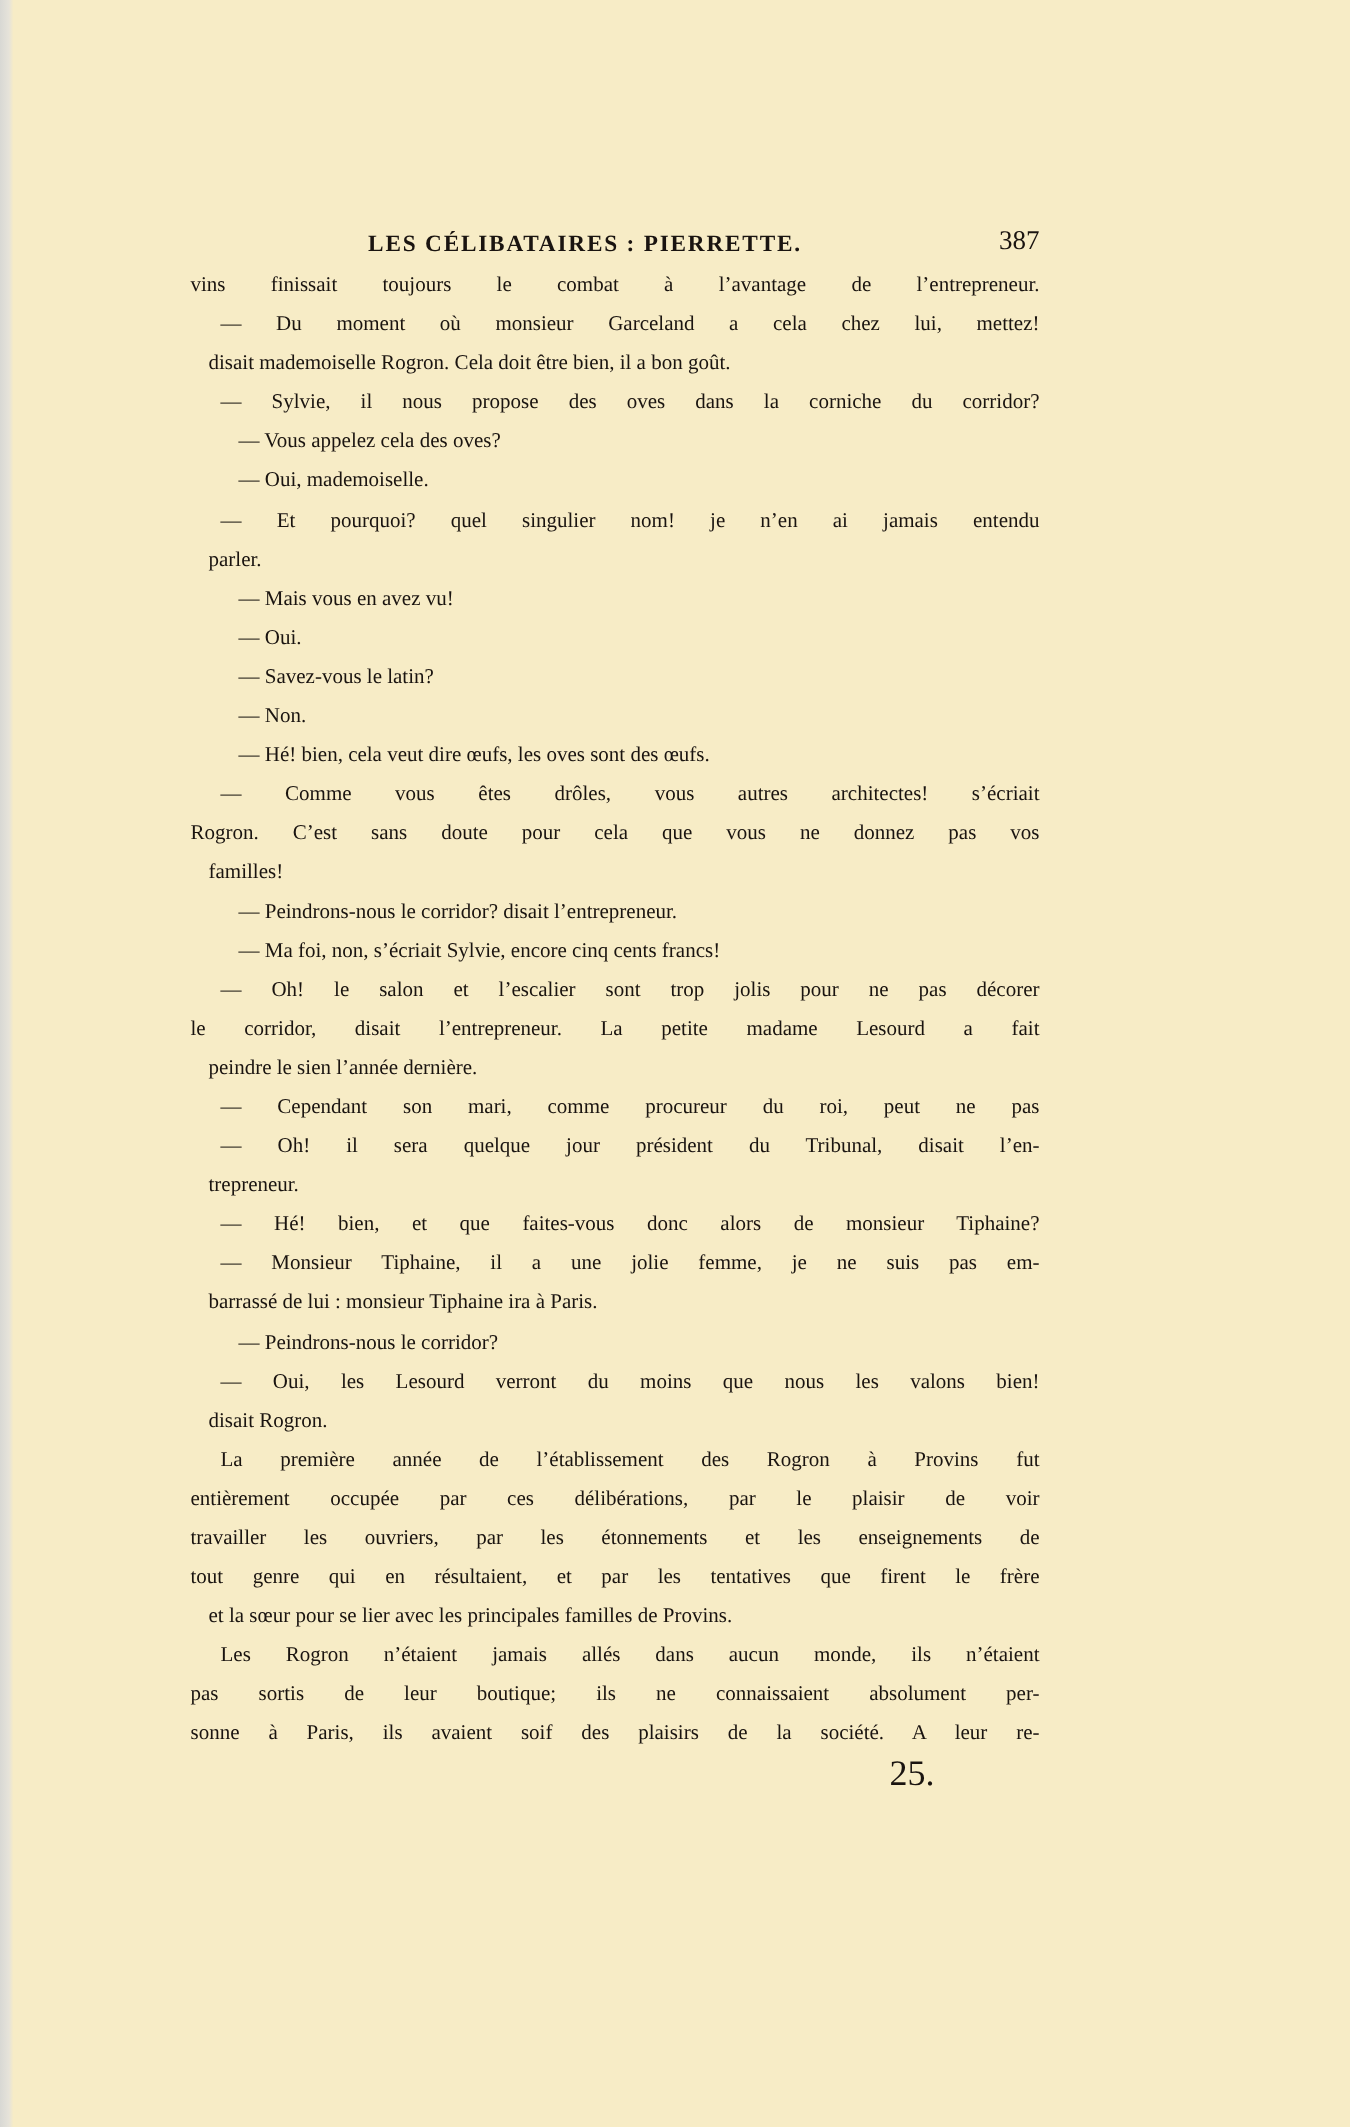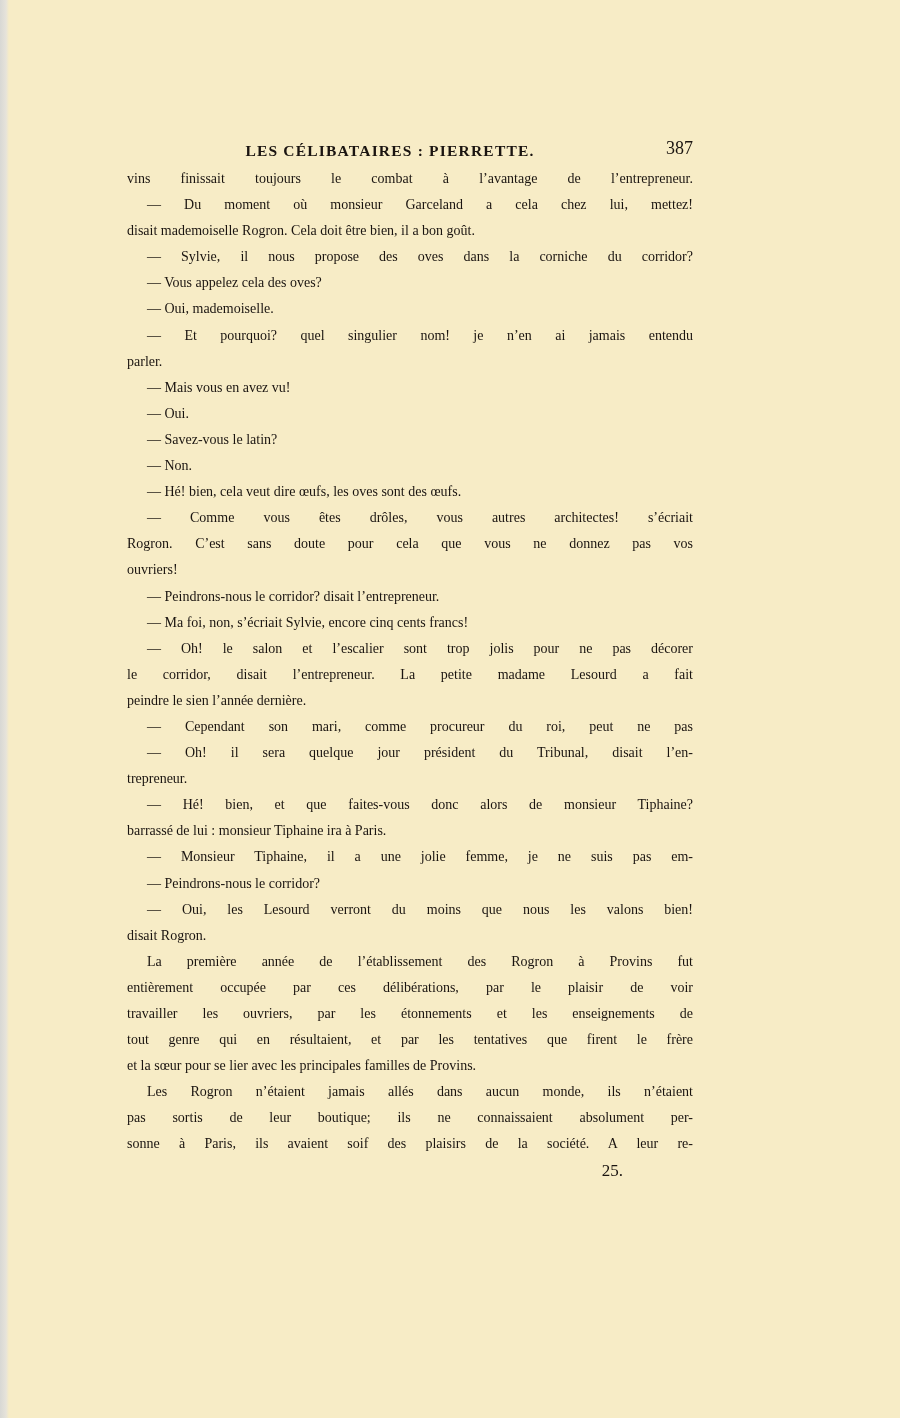--- a/index.html
+++ b/index.html
@@ -8,39 +8,39 @@
     background: #f7ecc6;
     position: relative;
     font-family: "Liberation Serif", "DejaVu Serif", serif;
     color: #1a1410;
   }
   .edge {
     position: absolute; left: 0; top: 0; bottom: 0; width: 9px;
     background: linear-gradient(to right, #d8d8d4 0, #e6e3da 6px, #f7ecc6 9px);
   }
   .page {
-    position: absolute; left: 127px; top: 136px; width: 566px;
+    position: absolute; left: 127px; top: 148px; width: 566px;
   }
   .running-head {
     position: relative; height: 30px;
     font-size: 15.5px; letter-spacing: 1.2px; font-weight: bold;
   }
   .running-title {
     position: absolute; left: 0; right: 40px; top: 6px; text-align: center;
     font-variant: small-caps;
   }
   .page-number {
     position: absolute; right: 0; top: 2px; font-size: 18px; font-weight: normal; letter-spacing: 0;
   }
   .text { font-size: 14px; line-height: 26.1px; }
   .line { white-space: nowrap; text-align: justify; text-align-last: justify; height: 26.1px; }
-  .line.last { text-align-last: left; }
+  .line.last { text-align-last: left; margin-left: 12px; }
   .indent { padding-left: 20px; }
   .signature {
-    text-align: right; padding-right: 70px; font-size: 17px; line-height: 26px;
+    text-align: right; padding-right: 70px; font-size: 24px; line-height: 26px;
   }
 </style>
 </head>
 <body>
 
 <div class="edge"></div>
 
 <div class="page">
   <div class="running-head">
     <div class="running-title">LES CÉLIBATAIRES : PIERRETTE.</div>
@@ -56,32 +56,32 @@
       <div class="line indent last">— Oui, mademoiselle.</div>
       <div class="line indent">— Et pourquoi? quel singulier nom! je n’en ai jamais entendu</div>
       <div class="line last">parler.</div>
       <div class="line indent last">— Mais vous en avez vu!</div>
       <div class="line indent last">— Oui.</div>
       <div class="line indent last">— Savez-vous le latin?</div>
       <div class="line indent last">— Non.</div>
       <div class="line indent last">— Hé! bien, cela veut dire œufs, les oves sont des œufs.</div>
       <div class="line indent">— Comme vous êtes drôles, vous autres architectes! s’écriait</div>
       <div class="line">Rogron. C’est sans doute pour cela que vous ne donnez pas vos</div>
-      <div class="line last">ouvriers!</div>
+      <div class="line last">familles!</div>
       <div class="line indent last">— Peindrons-nous le corridor? disait l’entrepreneur.</div>
       <div class="line indent last">— Ma foi, non, s’écriait Sylvie, encore cinq cents francs!</div>
       <div class="line indent">— Oh! le salon et l’escalier sont trop jolis pour ne pas décorer</div>
       <div class="line">le corridor, disait l’entrepreneur. La petite madame Lesourd a fait</div>
       <div class="line last">peindre le sien l’année dernière.</div>
       <div class="line indent">— Cependant son mari, comme procureur du roi, peut ne pas</div>
       <div class="line indent">— Oh! il sera quelque jour président du Tribunal, disait l’en-</div>
       <div class="line last">trepreneur.</div>
       <div class="line indent">— Hé! bien, et que faites-vous donc alors de monsieur Tiphaine?</div>
+      <div class="line indent">— Monsieur Tiphaine, il a une jolie femme, je ne suis pas em-</div>
       <div class="line last">barrassé de lui : monsieur Tiphaine ira à Paris.</div>
-      <div class="line indent">— Monsieur Tiphaine, il a une jolie femme, je ne suis pas em-</div>
       <div class="line indent last">— Peindrons-nous le corridor?</div>
       <div class="line indent">— Oui, les Lesourd verront du moins que nous les valons bien!</div>
       <div class="line last">disait Rogron.</div>
       <div class="line indent">La première année de l’établissement des Rogron à Provins fut</div>
       <div class="line">entièrement occupée par ces délibérations, par le plaisir de voir</div>
       <div class="line">travailler les ouvriers, par les étonnements et les enseignements de</div>
       <div class="line">tout genre qui en résultaient, et par les tentatives que firent le frère</div>
       <div class="line last">et la sœur pour se lier avec les principales familles de Provins.</div>
       <div class="line indent">Les Rogron n’étaient jamais allés dans aucun monde, ils n’étaient</div>
       <div class="line">pas sortis de leur boutique; ils ne connaissaient absolument per-</div>

